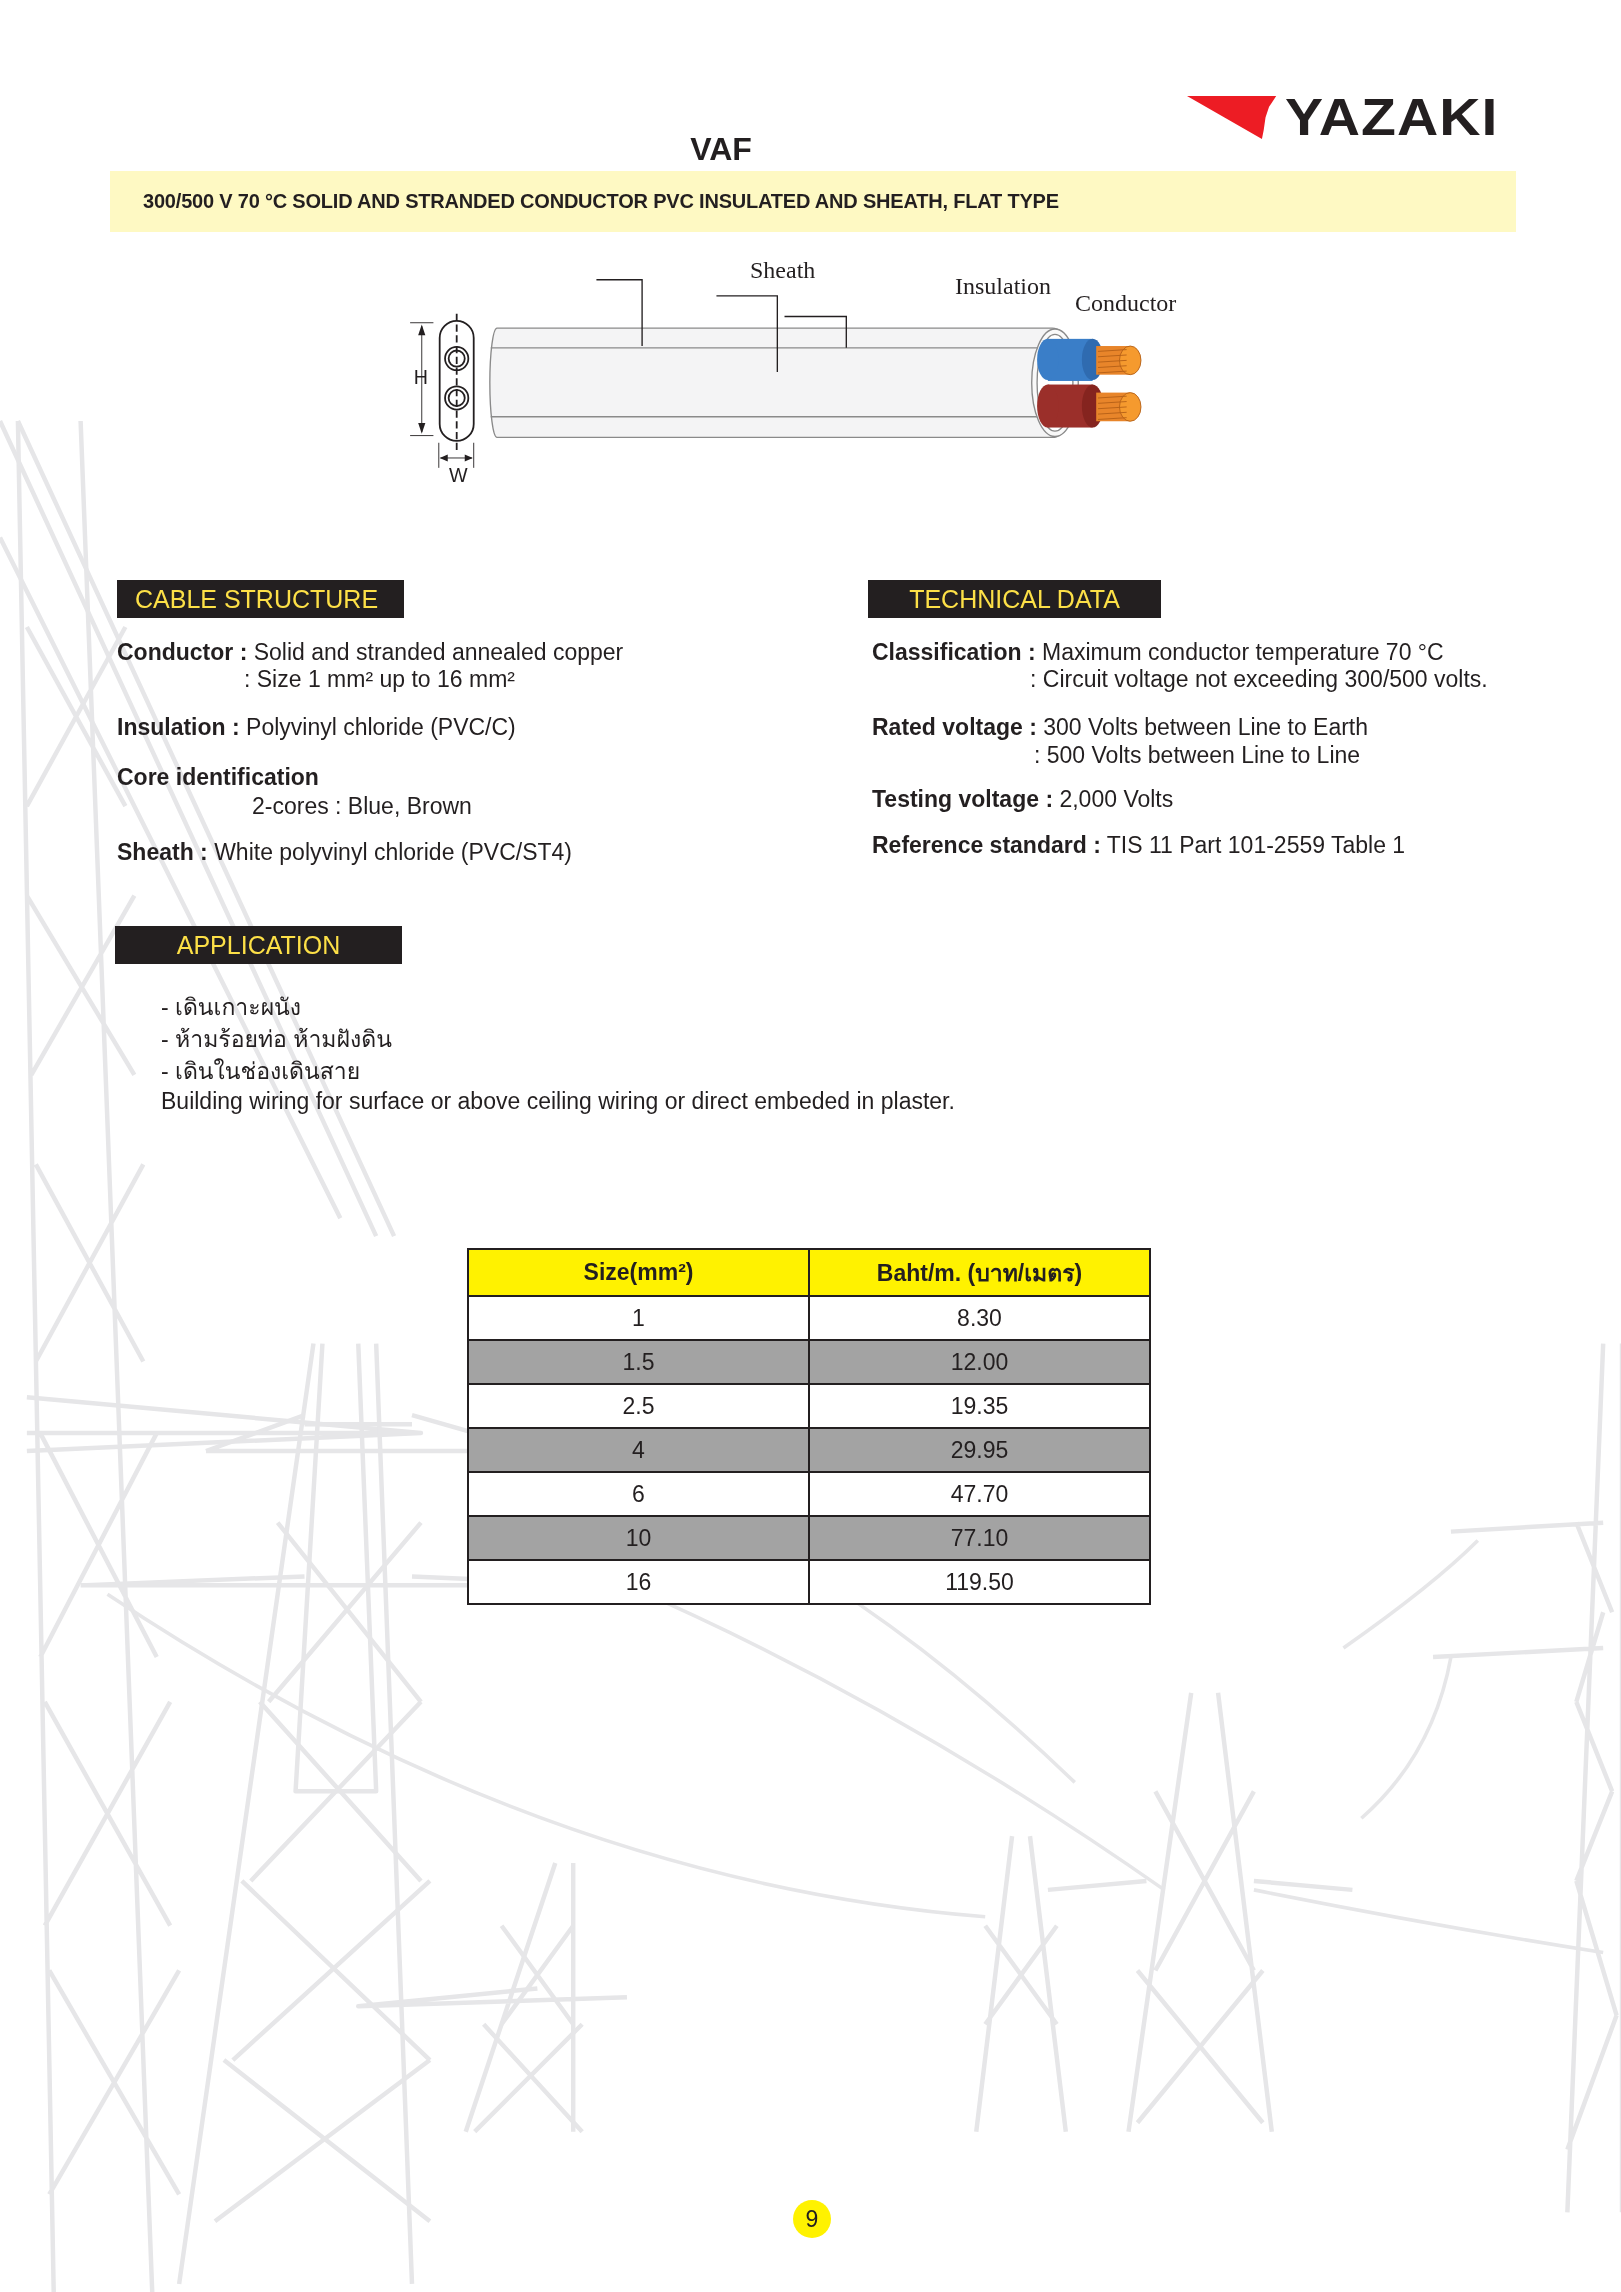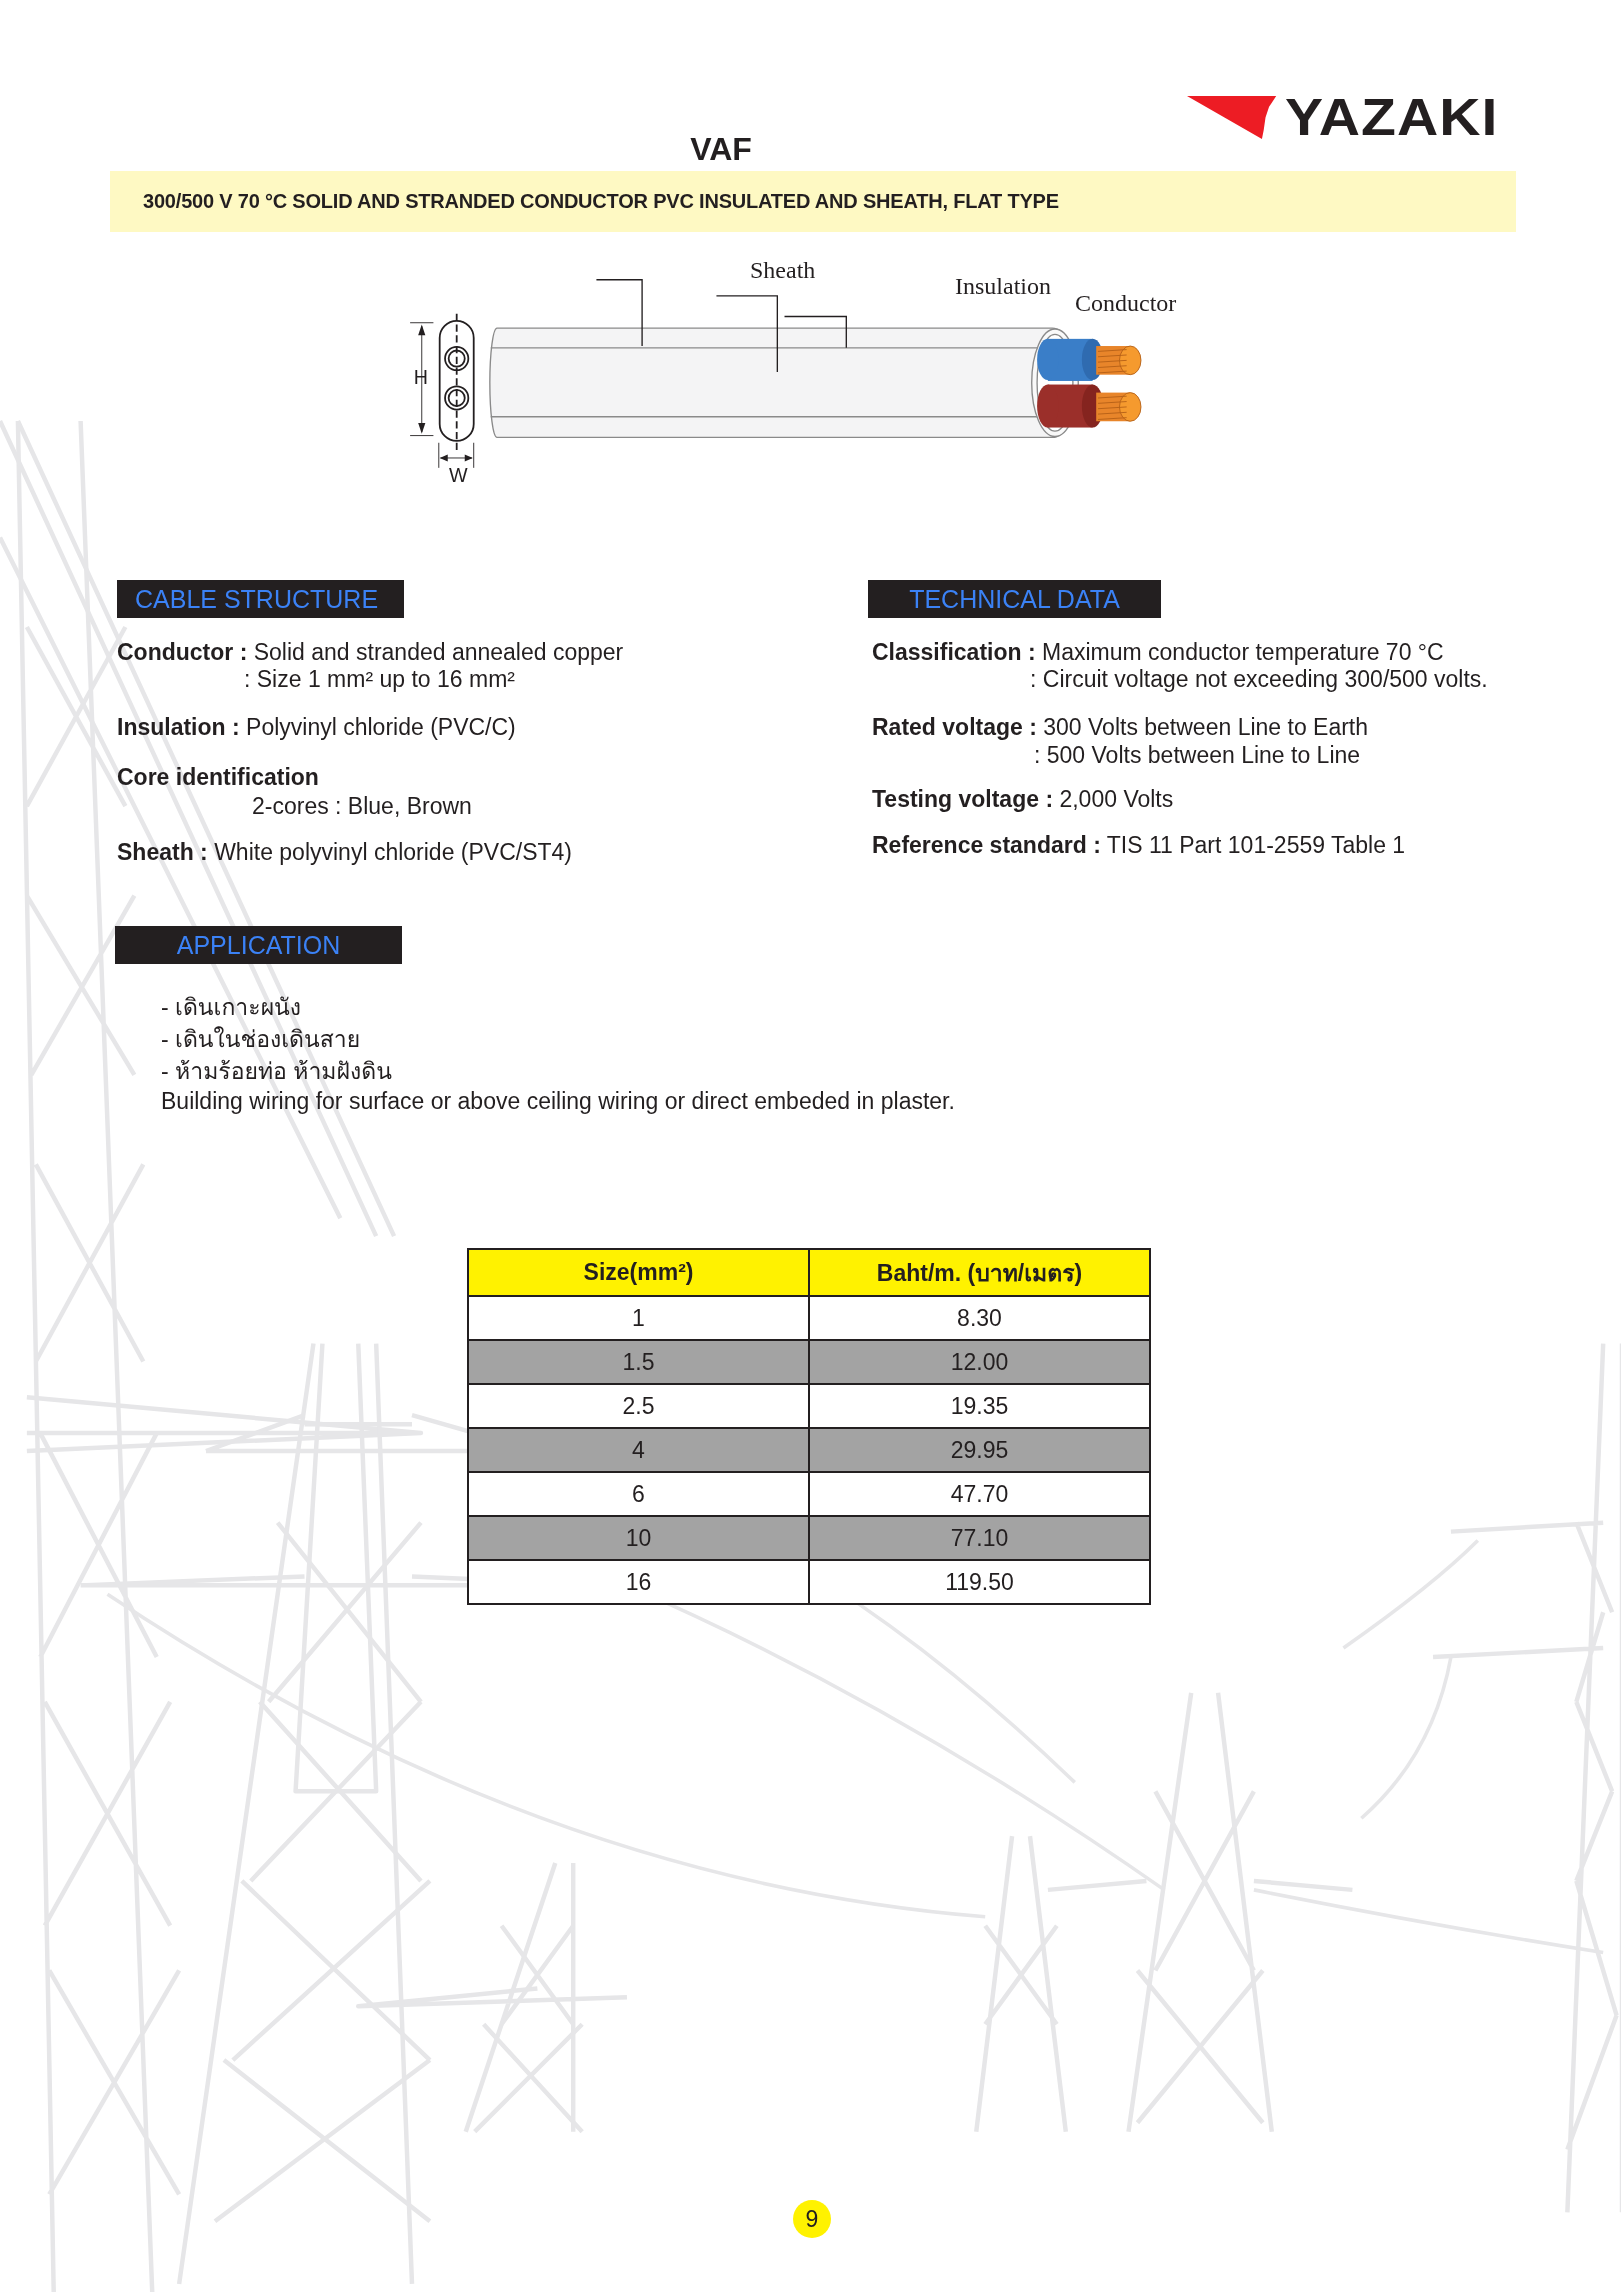--- a/index.html
+++ b/index.html
@@ -20,21 +20,21 @@
     .title { left: 0; width: 1442px; top: 131px; text-align: center; font-weight: bold; font-size: 32px; }
 
     .banner { left: 110px; top: 171px; width: 1406px; height: 61px; background: #fef9c3; display: flex; align-items: center; }
     .banner span { padding-left: 33px; font-weight: bold; font-size: 20px; letter-spacing: -0.2px; }
 
     
     .diagram { left: 394px; top: 251px; width: 824px; height: 242px; }
     .callout { position: absolute; font-family: "Liberation Serif", "DejaVu Serif", serif; font-size: 24px; color: #231f20; }
 
     
-    .sec-head { background: #231f20; color: #3b82f6; font-size: 25px; height: 38px; line-height: 38px; box-sizing: border-box; }
+    .sec-head { background: #231f20; color: #fde047; font-size: 25px; height: 38px; line-height: 38px; box-sizing: border-box; }
     .sh-cable { left: 117px; top: 580px; width: 287px; padding-left: 18px; }
     .sh-tech { left: 868px; top: 580px; width: 293px; text-align: center; }
     .sh-app { left: 115px; top: 926px; width: 287px; text-align: center; }
 
     .spec { font-size: 23px; line-height: 29px; white-space: nowrap; }
     .spec b { font-weight: bold; }
 
     .app-list { left: 117px; top: 991px; font-size: 23px; line-height: 32px; margin-left: 44px; }
     .app-list .en { font-size: 23px; margin-top: -1.8px; }
 
@@ -215,22 +215,22 @@
 
 <div class="layer spec" style="left:872px;top:831px;">
   <b>Reference standard :</b>
   <span>TIS 11 Part 101-2559 Table 1</span>
 </div>
 
 <div class="layer sec-head sh-app">APPLICATION</div>
 
 <div class="layer app-list">
   <div>- เดินเกาะผนัง</div>
+  <div>- ห้ามร้อยท่อ ห้ามฝังดิน</div>
   <div>- เดินในช่องเดินสาย</div>
-  <div>- ห้ามร้อยท่อ ห้ามฝังดิน</div>
   <div class="en">Building wiring for surface or above ceiling wiring or direct embeded in plaster.</div>
 </div>
 
 <table class="layer price-table">
   <thead>
     <tr>
       <th>Size(mm²)</th>
       <th>Baht/m. (บาท/เมตร)</th>
     </tr>
   </thead>

